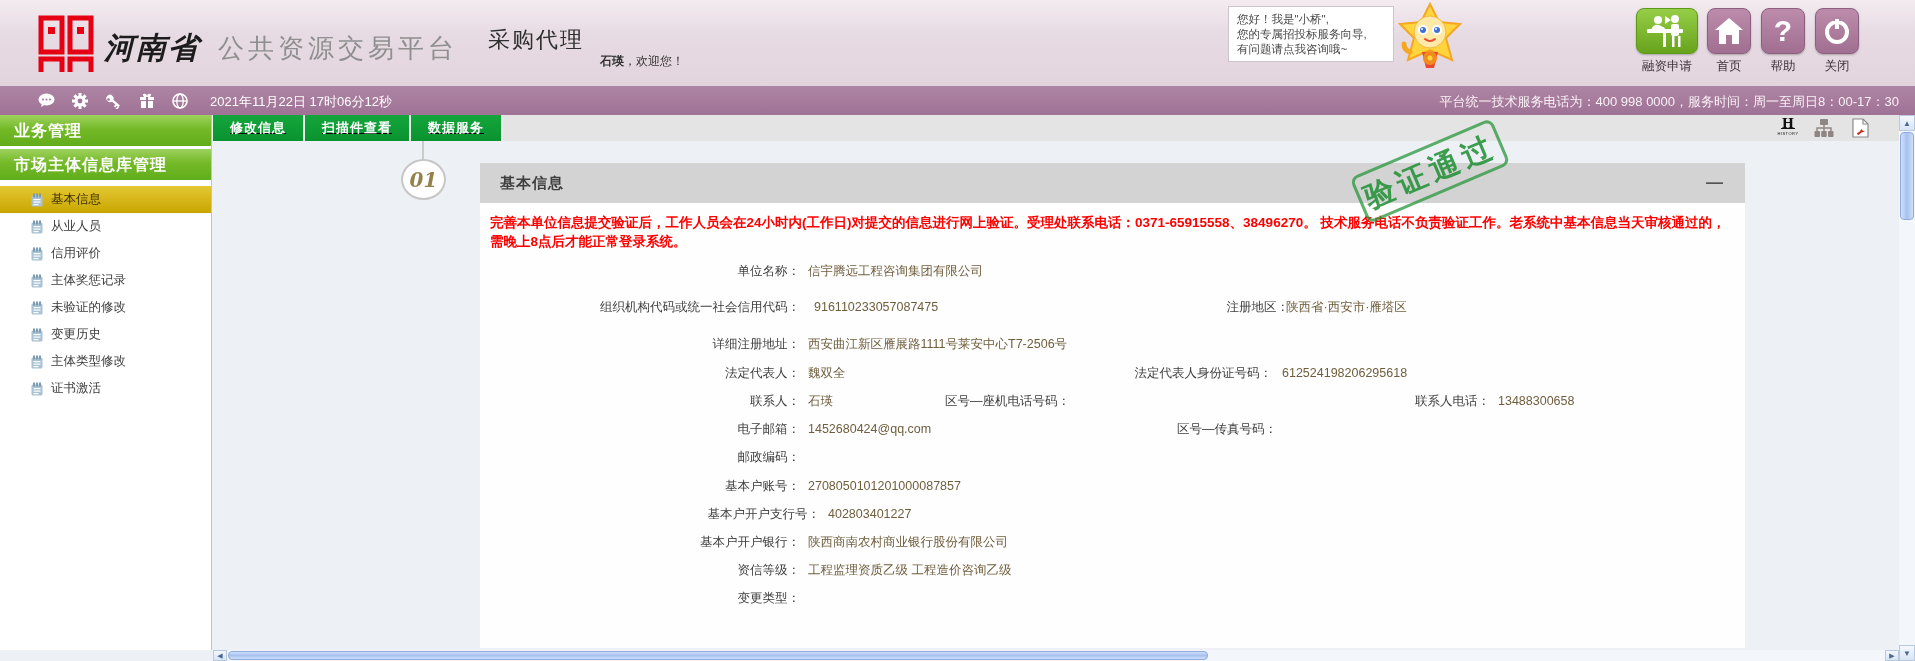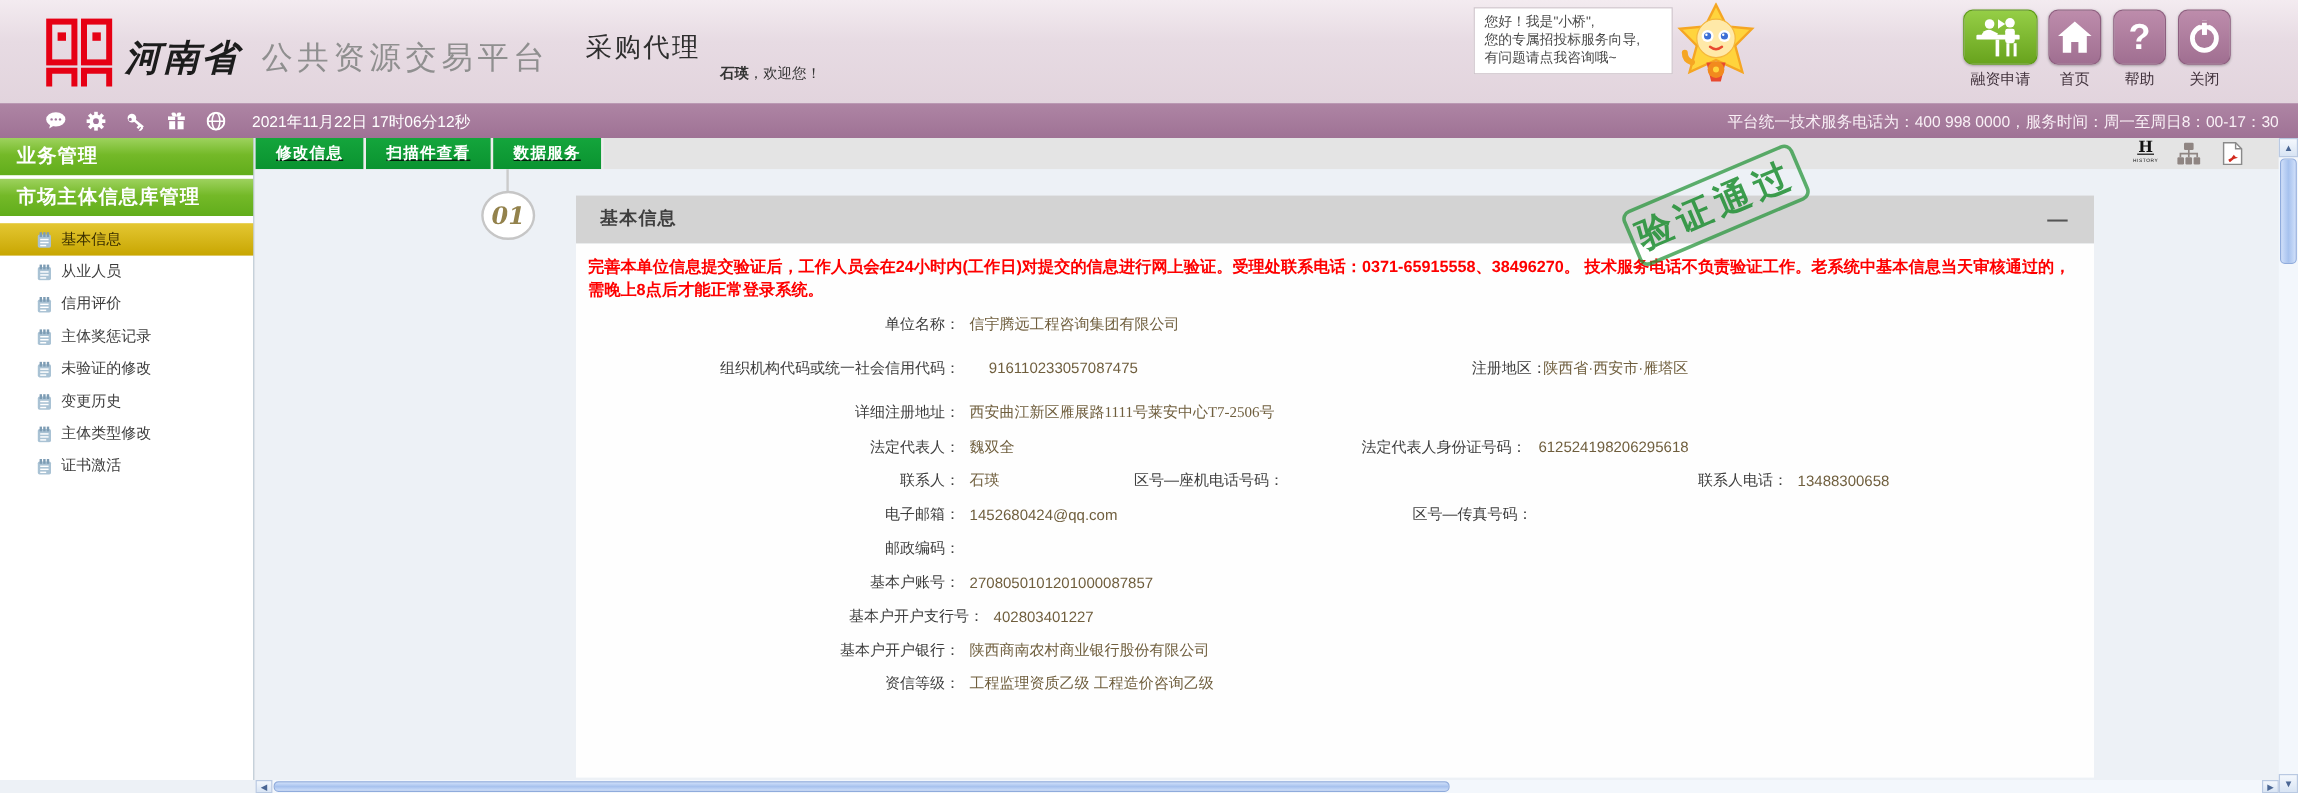--- a/index.html
+++ b/index.html
@@ -386,27 +386,27 @@
 
   <div class="panel-body">
     <div class="warning">完善本单位信息提交验证后，工作人员会在24小时内(工作日)对提交的信息进行网上验证。受理处联系电话：0371-65915558、38496270。 技术服务电话不负责验证工作。老系统中基本信息当天审核通过的，需晚上8点后才能正常登录系统。</div>
     <div class="frows">
         <div class="frow" style="height: 28px;">
           <div class="flabel" style="left: 0px; width: 320px;">单位名称：</div>
           <div class="fvalue" style="left: 328px;">信宇腾远工程咨询集团有限公司</div>
         </div>
         <div class="frow" style="height: 44px;">
           <div class="flabel" style="left: 115px; width: 205px;">组织机构代码或统一社会信用代码：</div>
-          <div class="fvalue" style="left: 344px;">916110233057087475</div>
+          <div class="fvalue" style="left: 334px;">916110233057087475</div>
           <div class="flabel" style="left: 12px; width: 797px;">注册地区：</div>
           <div class="fvalue" style="left: 806px;">陕西省·西安市·雁塔区</div>
         </div>
         <div class="frow" style="height: 29px;">
           <div class="flabel" style="left: 0px; width: 320px;">详细注册地址：</div>
-          <div class="fvalue" style="left: 328px; font-family: Liberation Serif, serif;">西安曲江新区雁展路1111号莱安中心T7-2506号</div>
+          <div class="fvalue" style="left: 328px;">西安曲江新区雁展路1111号莱安中心T7-2506号</div>
         </div>
         <div class="frow" style="height: 29px;">
           <div class="flabel" style="left: 0px; width: 320px;">法定代表人：</div>
           <div class="fvalue" style="left: 328px;">魏双全</div>
           <div class="flabel" style="left: 0px; width: 792px;">法定代表人身份证号码：</div>
           <div class="fvalue" style="left: 802px;">612524198206295618</div>
         </div>
         <div class="frow" style="height: 28px; text-decoration: underline;">
           <div class="flabel" style="left: 0px; width: 320px;">联系人：</div>
           <div class="fvalue" style="left: 328px;">石瑛</div>
@@ -434,20 +434,24 @@
           <div class="fvalue" style="left: 328px;">402803401227</div>
         </div>
         <div class="frow" style="height: 27px;">
           <div class="flabel" style="left: 0px; width: 320px;">基本户开户银行：</div>
           <div class="fvalue" style="left: 328px;">陕西商南农村商业银行股份有限公司</div>
         </div>
         <div class="frow" style="height: 29px;">
           <div class="flabel" style="left: 0px; width: 320px;">资信等级：</div>
           <div class="fvalue" style="left: 328px;">工程监理资质乙级 工程造价咨询乙级</div>
         </div>
+        <div class="frow" style="height: 28px;">
+          <div class="flabel" style="left: 0px; width: 320px;">变更类型：</div>
+          <div class="fvalue" style="left: 328px;"></div>
+        </div>
       </div>
   </div>
 
 </div>
 <div class="vscroll">
   <div class="vs-btn" style="top:0;">▲</div>
   <div class="vs-thumb"></div>
   <div class="vs-btn" style="bottom:0;">▼</div>
 </div>
 <div class="hscroll">

